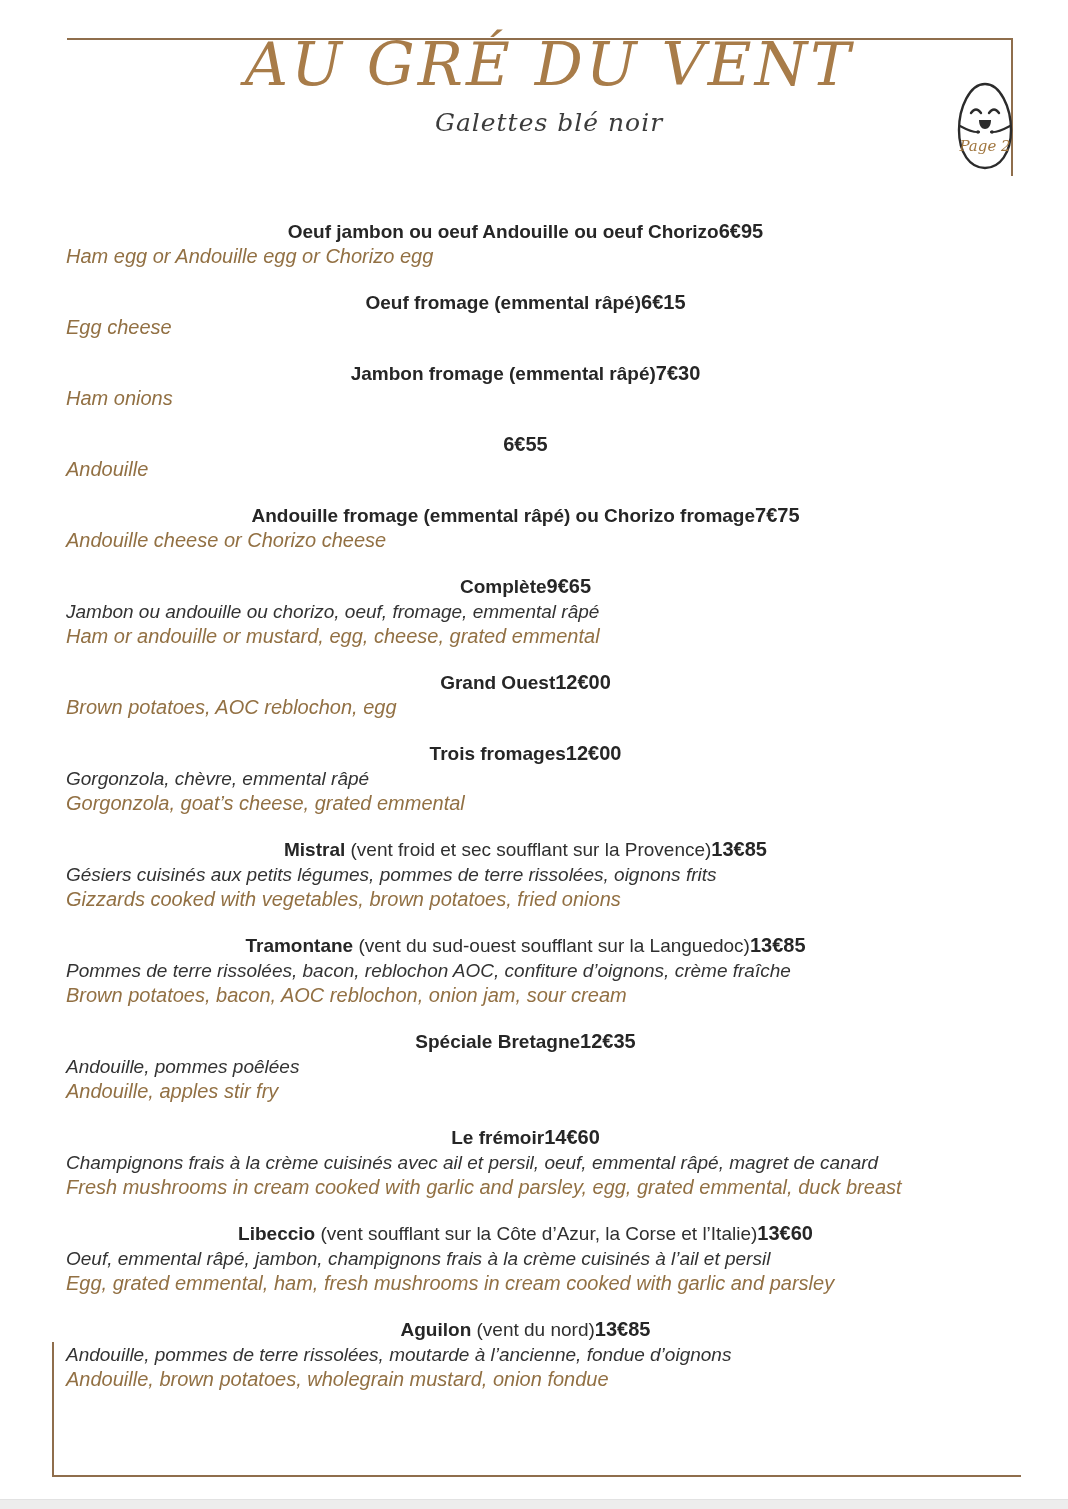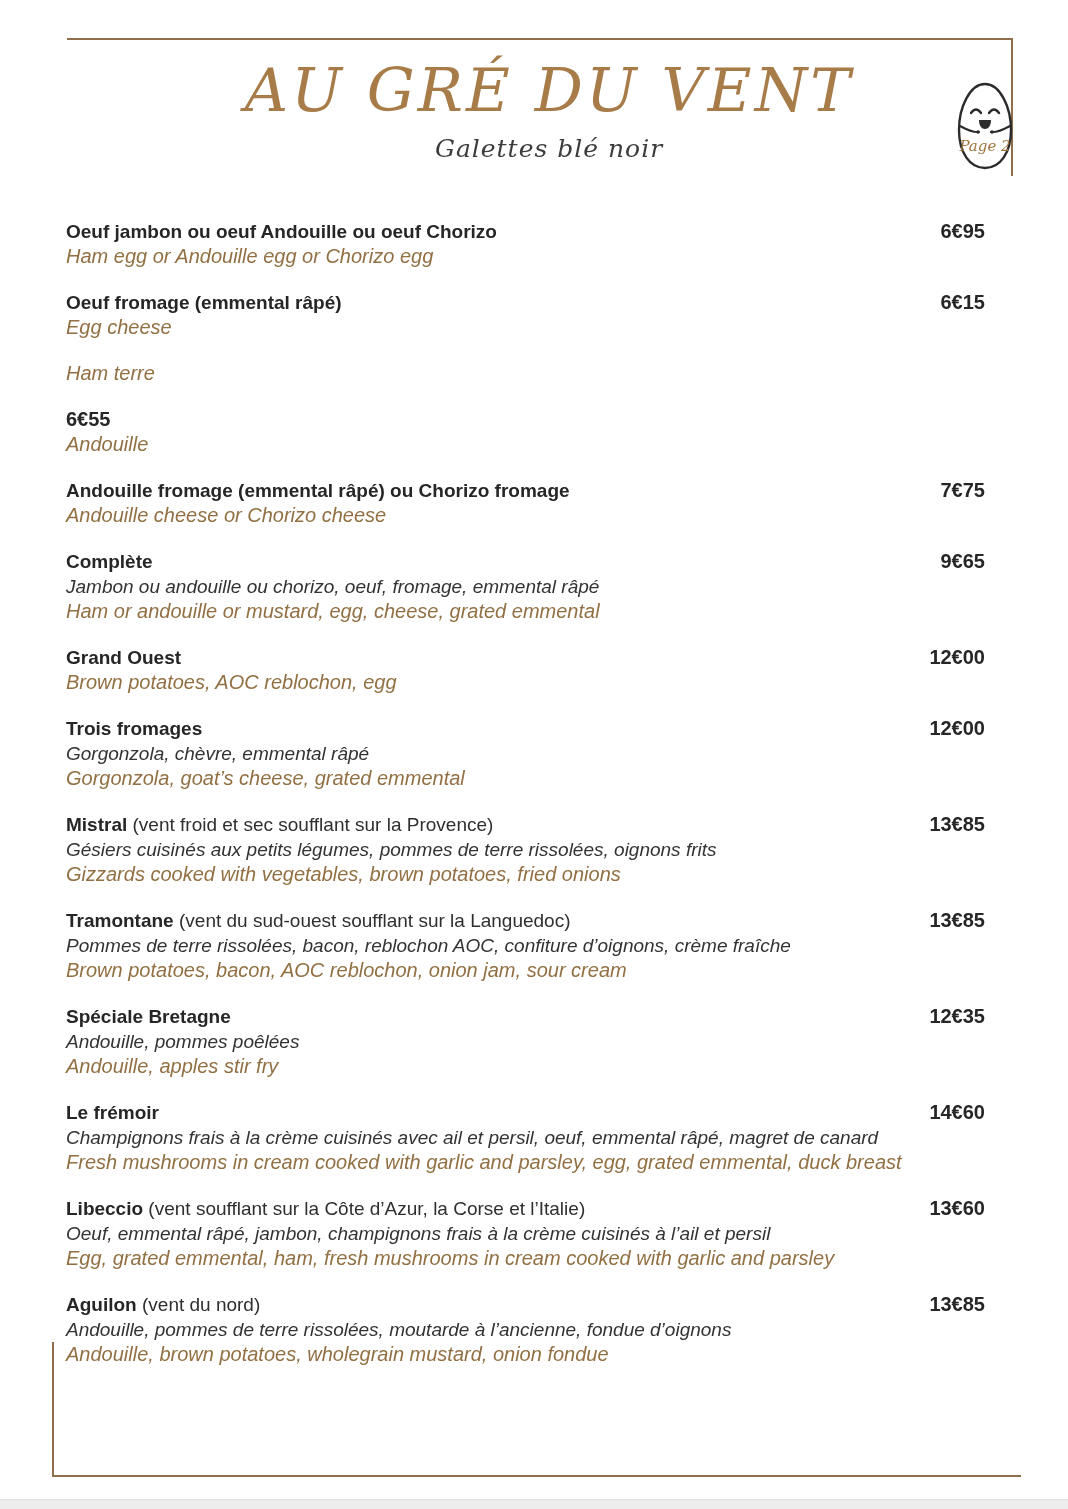--- a/index.html
+++ b/index.html
@@ -10,21 +10,21 @@
     position:relative;
     overflow:hidden;
   }
   .line{position:absolute;background:#8f6e4c;}
   .line-top{left:67px;top:38px;width:946px;height:2px;}
   .line-right{left:1011px;top:38px;width:2px;height:138px;}
   .line-left{left:52px;top:1342px;width:2px;height:135px;}
   .line-bottom{left:52px;top:1475px;width:969px;height:2px;}
 
   header{
-    position:absolute;top:54px;left:0;width:100%;
+    position:absolute;top:28px;left:0;width:100%;
     text-align:center;padding-left:30px;box-sizing:border-box;
   }
   h1{
     margin:0;
     font-family:"DejaVu Serif",serif;
     font-style:italic;font-weight:400;
     font-size:60px;letter-spacing:3px;
     color:#a87c49;line-height:72px;
   }
   .subtitle{
@@ -34,21 +34,21 @@
     color:#3c3c3c;line-height:42px;
     margin-top:2px;
   }
 
   .egg{position:absolute;left:951px;top:80px;width:68px;height:94px;}
 
   .menu{
     position:absolute;top:219px;left:66px;right:83px;
   }
   .item{margin-bottom:21px;}
-  .row{display:flex;justify-content:space-between;align-items:flex-start;}
+  .row{display:flex;justify-content:center;align-items:flex-start;}
   .nameline{
     font-size:19px;line-height:25px;color:#262626;
   }
   .name{font-weight:700;}
   .note{font-weight:400;color:#2f2f2f;}
   .price{
     font-weight:700;font-size:20px;line-height:25px;color:#262626;
     white-space:nowrap;
   }
   .fr{
@@ -109,22 +109,26 @@
   <section class="item">
     <div class="row">
       <div class="nameline"><span class="name">Oeuf fromage (emmental râpé)</span></div>
       <div class="price">6€15</div>
     </div>
 
     <div class="en">Egg cheese</div>
   </section>
 
   <section class="item">
-
-    <div class="en">Ham terre</div>
+    <div class="row">
+      <div class="nameline"><span class="name">Jambon fromage (emmental râpé)</span></div>
+      <div class="price">7€30</div>
+    </div>
+
+    <div class="en">Ham onions</div>
   </section>
 
   <section class="item">
     <div class="row">
       <div class="price">6€55</div>
     </div>
 
     <div class="en">Andouille</div>
   </section>
 

